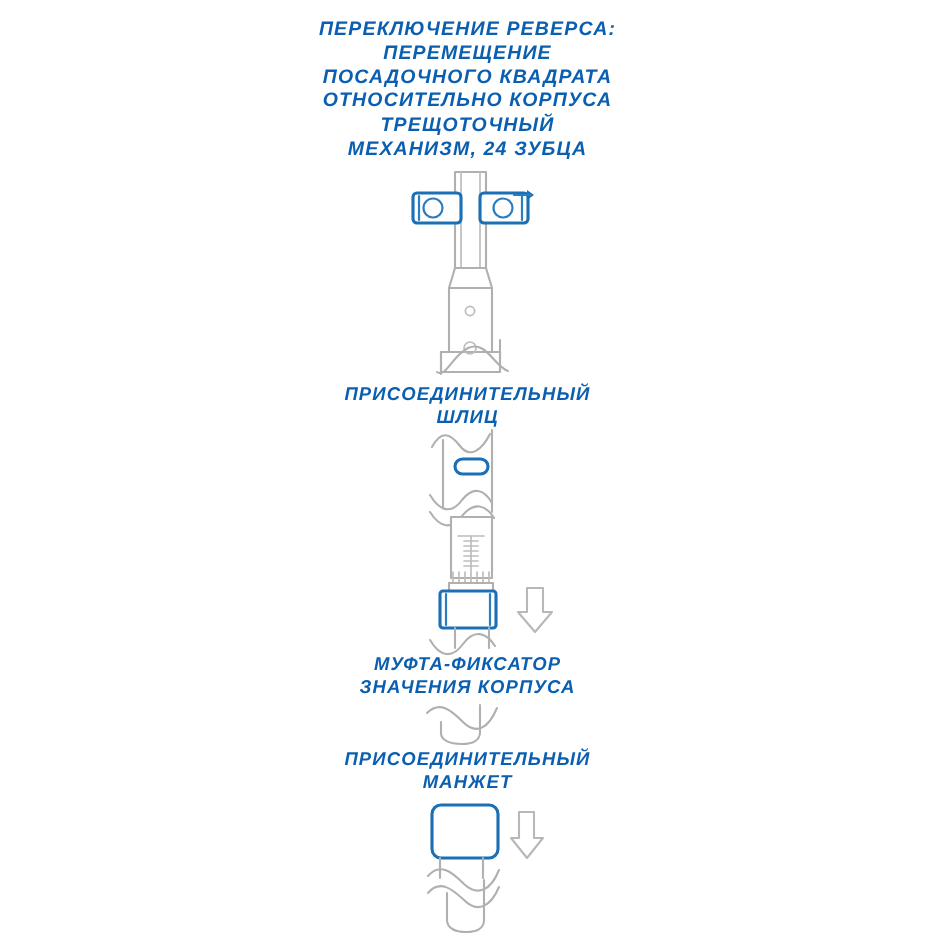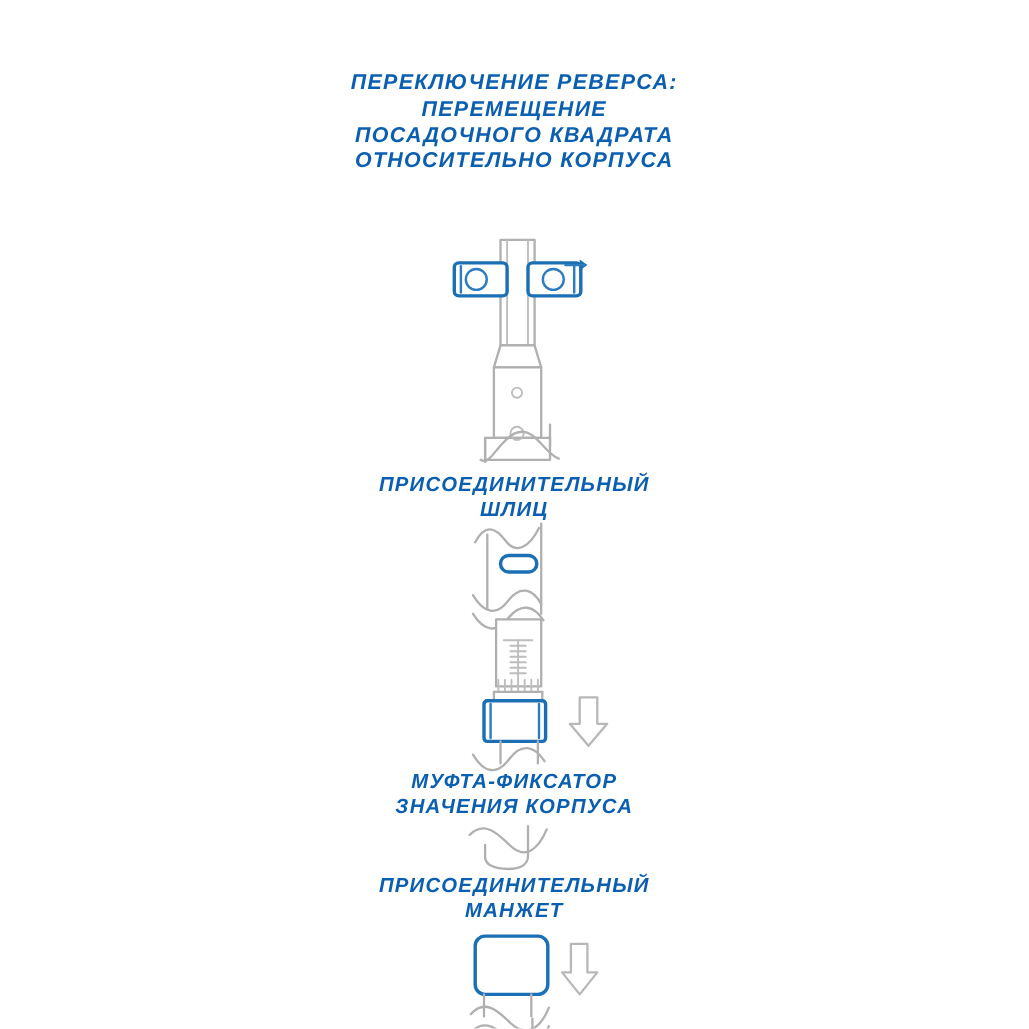--- a/index.html
+++ b/index.html
@@ -11,21 +11,20 @@
     height: 935px;
     background: #ffffff;
     font-family: "Liberation Sans", sans-serif;
     overflow: hidden;
     position: relative;
   }
   #diagram-root {
     position: relative;
     width: 935px;
     height: 772px;
-    margin-top: 46px;
   }
   .callout {
     position: absolute;
     width: 100%;
     left: 0;
     text-align: center;
     color: #0b5fb0;
     font-weight: bold;
     font-style: italic;
     letter-spacing: 0.06em;
@@ -69,20 +68,22 @@
 </head>
 <body>
 
 <div id="diagram-root">
 
   <div class="callout" id="callout-reverse">ПЕРЕКЛЮЧЕНИЕ РЕВЕРСА:
 ПЕРЕМЕЩЕНИЕ
 ПОСАДОЧНОГО КВАДРАТА
 ОТНОСИТЕЛЬНО КОРПУСА</div>
 
+  <div class="callout" id="callout-ratchet">ТРЕЩОТОЧНЫЙ
+МЕХАНИЗМ, 24 ЗУБЦА</div>
 
   <div class="callout" id="callout-slot">ПРИСОЕДИНИТЕЛЬНЫЙ
 ШЛИЦ</div>
 
   <div class="callout" id="callout-collar">МУФТА-ФИКСАТОР
 ЗНАЧЕНИЯ КОРПУСА</div>
 
   <div class="callout" id="callout-cuff">ПРИСОЕДИНИТЕЛЬНЫЙ
 МАНЖЕТ</div>
 

